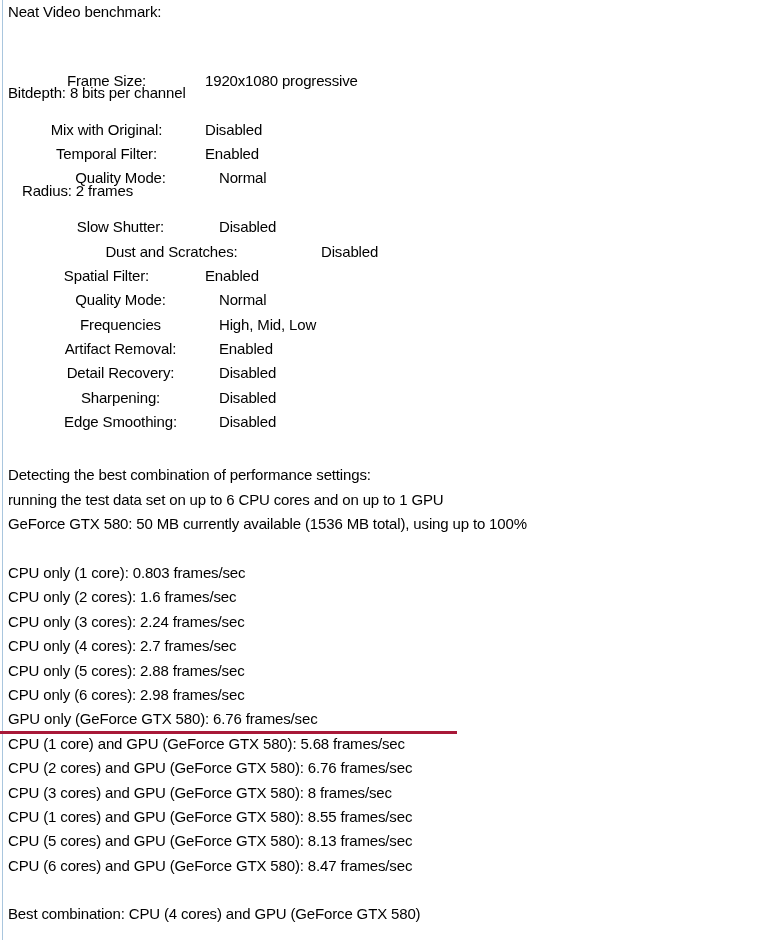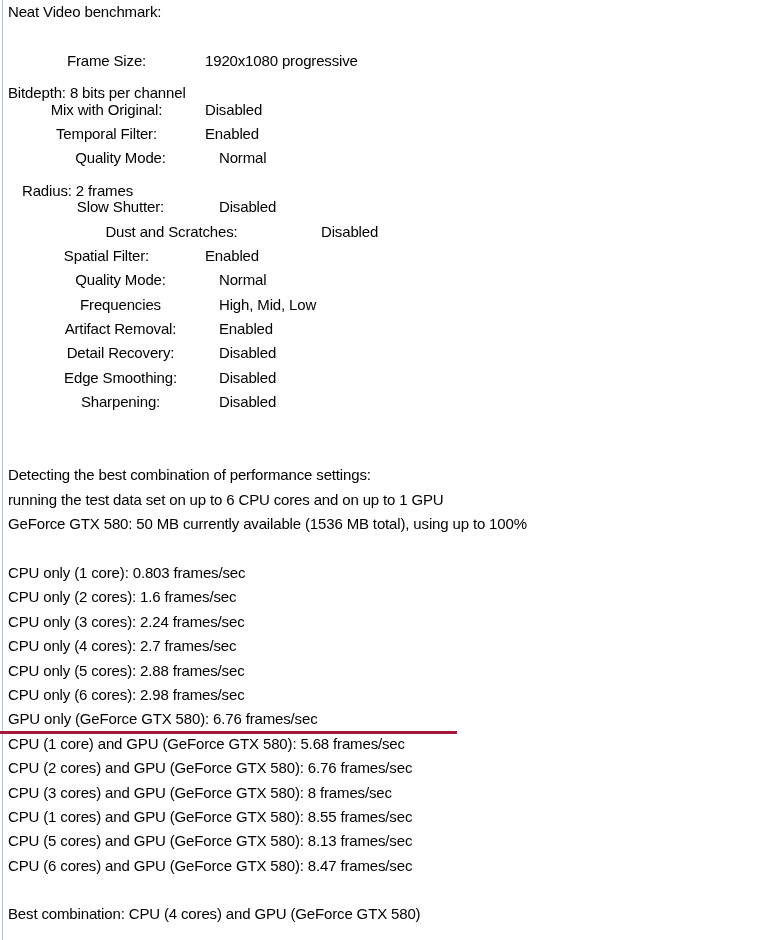--- a/index.html
+++ b/index.html
@@ -52,20 +52,21 @@
     display: block;
   }
   .kv .k {
     display: inline-block;
     white-space: pre;
     text-align: center;
   }
   .kv .v {
     display: inline-block;
     white-space: pre;
+    margin-top: 20px;
   }
   
   .indent .k { padding-left: 14px; }
 
   
   .col-a .k { width: 197px; }
   .col-b .k { width: 299px; }
   
   .inline .k { width: auto; margin-top: 8px; }
 
@@ -96,22 +97,22 @@
       <div class="line kv col-a"><span class="k">Temporal Filter:</span><span class="v">Enabled</span></div>
       <div class="line kv col-a indent"><span class="k">Quality Mode:</span><span class="v">Normal</span></div>
       <div class="line kv inline indent"><span class="k">Radius: 2 frames</span><span class="v"></span></div>
       <div class="line kv col-a indent"><span class="k">Slow Shutter:</span><span class="v">Disabled</span></div>
       <div class="line kv col-b indent"><span class="k">Dust and Scratches:</span><span class="v">Disabled</span></div>
       <div class="line kv col-a"><span class="k">Spatial Filter:</span><span class="v">Enabled</span></div>
       <div class="line kv col-a indent"><span class="k">Quality Mode:</span><span class="v">Normal</span></div>
       <div class="line kv col-a indent"><span class="k">Frequencies</span><span class="v">High, Mid, Low</span></div>
       <div class="line kv col-a indent"><span class="k">Artifact Removal:</span><span class="v">Enabled</span></div>
       <div class="line kv col-a indent"><span class="k">Detail Recovery:</span><span class="v">Disabled</span></div>
+      <div class="line kv col-a indent"><span class="k">Sharpening:</span><span class="v">Disabled</span></div>
       <div class="line kv col-a indent"><span class="k">Edge Smoothing:</span><span class="v">Disabled</span></div>
-      <div class="line kv col-a indent"><span class="k">Sharpening:</span><span class="v">Disabled</span></div>
     </div>
 
   <div class="line blank"></div>
   <div class="line blank"></div>
 
   <div class="line">Detecting the best combination of performance settings:</div>
   <div class="line">running the test data set on up to 6 CPU cores and on up to 1 GPU</div>
   <div class="line">GeForce GTX 580: 50 MB currently available (1536 MB total), using up to 100%</div>
 
   <div class="line blank"></div>

